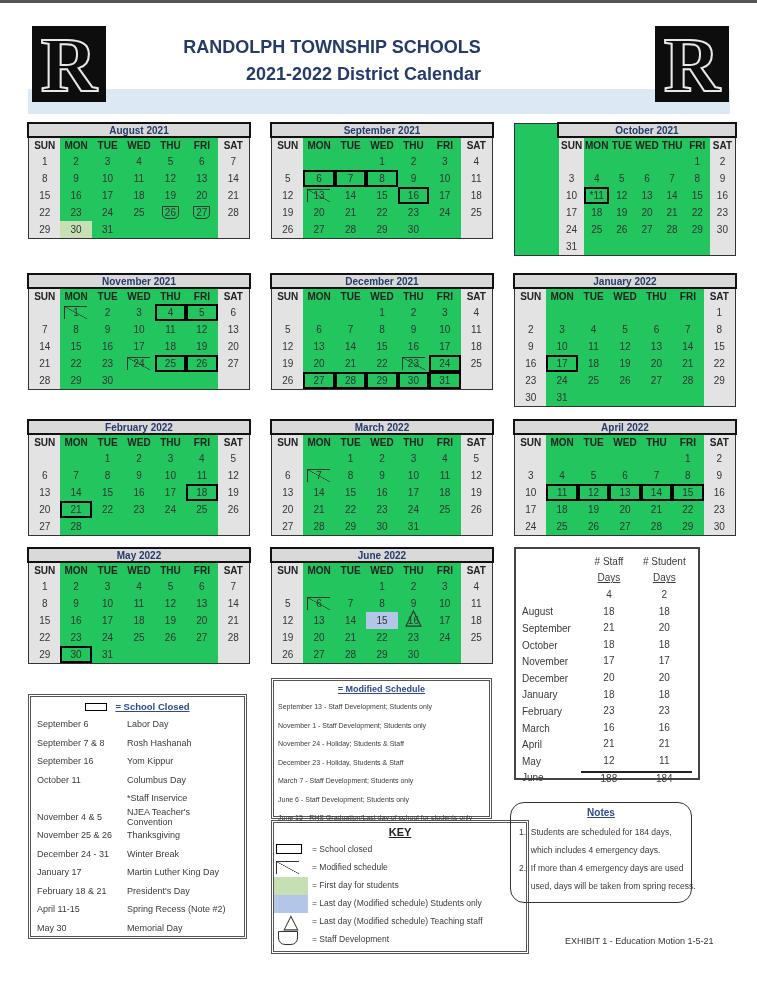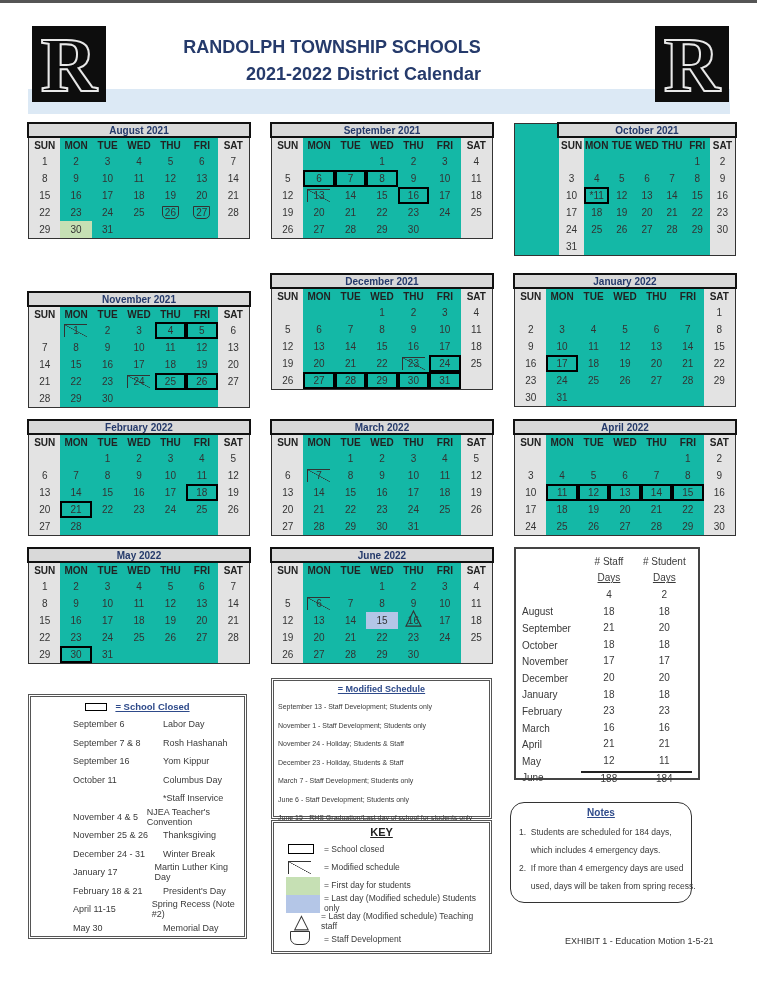--- a/index.html
+++ b/index.html
@@ -4,44 +4,44 @@
 <style>
   * { box-sizing: border-box; margin: 0; padding: 0; }
   body { width: 757px; height: 986px; background: #ffffff; font-family: "Liberation Sans", sans-serif; position: relative; overflow: hidden; color: #3a3a3a; }
   .topbar { position: absolute; left: 0; top: 0; width: 757px; height: 3px; background: #555; }
   .logo { position: absolute; top: 26px; width: 74px; height: 76px; background: #0d0d0d; display: flex; align-items: center; justify-content: center; }
   .logo span { font-family: "Liberation Serif", serif; font-size: 78px; color: #0d0d0d; -webkit-text-stroke: 2px #e8e8e8; font-weight: bold; line-height: 1; margin-top: 2px; }
   .header-band { position: absolute; left: 28px; top: 89px; width: 702px; height: 25px; background: #dce9f5; }
   .title1 { position: absolute; left: 0; width: 664px; top: 37px; text-align: center; font-weight: bold; font-size: 18px; color: #253a6b; }
   .title2 { position: absolute; left: 0; width: 727px; top: 64px; text-align: center; font-weight: bold; font-size: 18px; color: #253a6b; }
 
-  .month { position: absolute; width: 222px; border: 1.5px solid #333; background: #14b8a6; }
+  .month { position: absolute; width: 222px; border: 1.5px solid #333; background: #22c55e; }
   .month-title { height: 16px; background: #d9d9d9; border: 2px solid #111; margin: -2px -2px 0 -2px; text-align: center; font-size: 10px; font-weight: bold; color: #253a6b; line-height: 13px; }
   .grid { display: grid; grid-template-columns: repeat(7, 1fr); }
   .dow { font-size: 10px; font-weight: bold; color: #222; text-align: center; height: 15px; line-height: 15px; }
   .cell { font-size: 10px; color: #333; text-align: center; height: 17px; line-height: 17px; position: relative; }
   .we { background: #e3e3e3; }
   .green { background: #c6e0b4; }
   .blue { background: #b4c6e7; }
   .closed { outline: 2px solid #000; outline-offset: -2px; }
   .mod::before { content: ""; position: absolute; left: 4px; top: 2px; width: 22px; height: 12px; background: linear-gradient(to top right, transparent 48%, #333 50%, transparent 54%); border-left: 1.5px solid #333; border-top: 1.5px solid #333; }
   .tri::before { content: "△"; position: absolute; left: 0; right: 0; top: -4px; font-size: 22px; color: #333; }
   .staffdev span { border: 1.2px solid #333; border-radius: 0 0 5px 5px; padding: 0 2px; }
 
   .box { position: absolute; border: 3px double #555; background: #fff; }
   .closed-box { left: 28px; top: 694px; width: 219px; height: 245px; padding: 4px 6px; font-size: 9px; }
   .closed-box .hdr { text-align: center; font-weight: bold; color: #2e4a8a; text-decoration: underline; font-size: 9.5px; margin-bottom: 3px; }
   .closed-box .hdr .rect { display: inline-block; width: 22px; height: 8px; border: 1.5px solid #000; margin-right: 8px; vertical-align: middle; }
   .cl-row { display: flex; height: 18.5px; align-items: center; }
-  .cl-row .d { width: 90px; margin-left: 36px; }
+  .cl-row .d { width: 90px; }
 
   .mod-box { left: 271px; top: 678px; width: 221px; height: 141px; padding: 3px 4px; font-size: 7px; }
   .mod-box .hdr { text-align: center; font-weight: bold; color: #2e4a8a; text-decoration: underline; font-size: 9px; margin-bottom: 4px; }
   .mod-row { height: 18.5px; line-height: 18.5px; white-space: nowrap; }
-  .key-box { left: 271px; top: 820px; width: 221px; height: 134px; padding: 3px 12px; font-size: 8.5px; }
+  .key-box { left: 271px; top: 820px; width: 258px; height: 134px; padding: 3px 0; font-size: 8.5px; }
   .key-box .hdr { text-align: center; font-weight: bold; font-size: 11px; text-decoration: underline; color: #222; margin-bottom: 2px; }
   .key-row { display: flex; align-items: center; height: 18px; }
   .key-sym { width: 34px; height: 16px; position: relative; margin-right: 4px; }
 
   .days-box { left: 514px; top: 547px; width: 186px; height: 233px; border: 2px solid #444; font-size: 10px; padding: 4px 6px; }
   .days-row { display: flex; height: 16.6px; align-items: center; }
   .days-row .m { width: 62px; margin-top: 35px; }
   .days-row .s, .days-row .t { width: 58px; text-align: center; }
 
   .notes { position: absolute; left: 510px; top: 802px; width: 182px; height: 101px; border: 1.5px solid #333; border-radius: 14px; font-size: 8.5px; padding: 4px 8px; }
@@ -205,21 +205,21 @@
         <div class="cell we">30</div>
         <div class="cell we">31</div>
         <div class="cell"></div>
         <div class="cell"></div>
         <div class="cell"></div>
         <div class="cell"></div>
         <div class="cell"></div>
         <div class="cell we"></div>
       </div>
     </div>
-    <div class="month" style="left: 28px; top: 292px;">
+    <div class="month" style="left: 28px; top: 274px;">
       <div class="month-title">November 2021</div>
       <div class="grid">
         <div class="dow we">SUN</div>
         <div class="dow">MON</div>
         <div class="dow">TUE</div>
         <div class="dow">WED</div>
         <div class="dow">THU</div>
         <div class="dow">FRI</div>
         <div class="dow we">SAT</div>
         <div class="cell we"></div>

